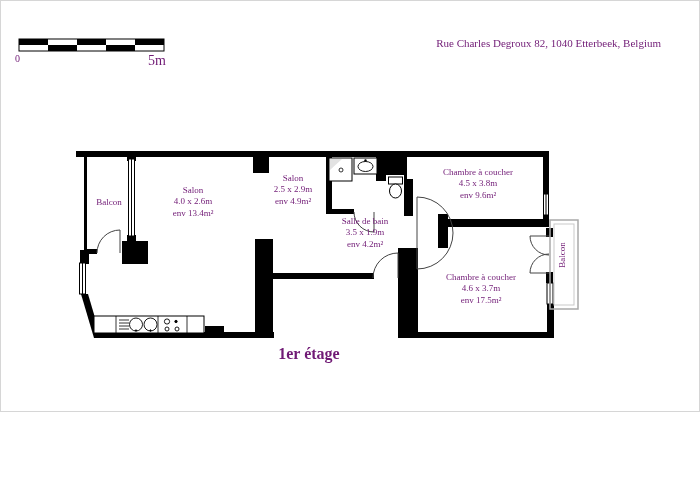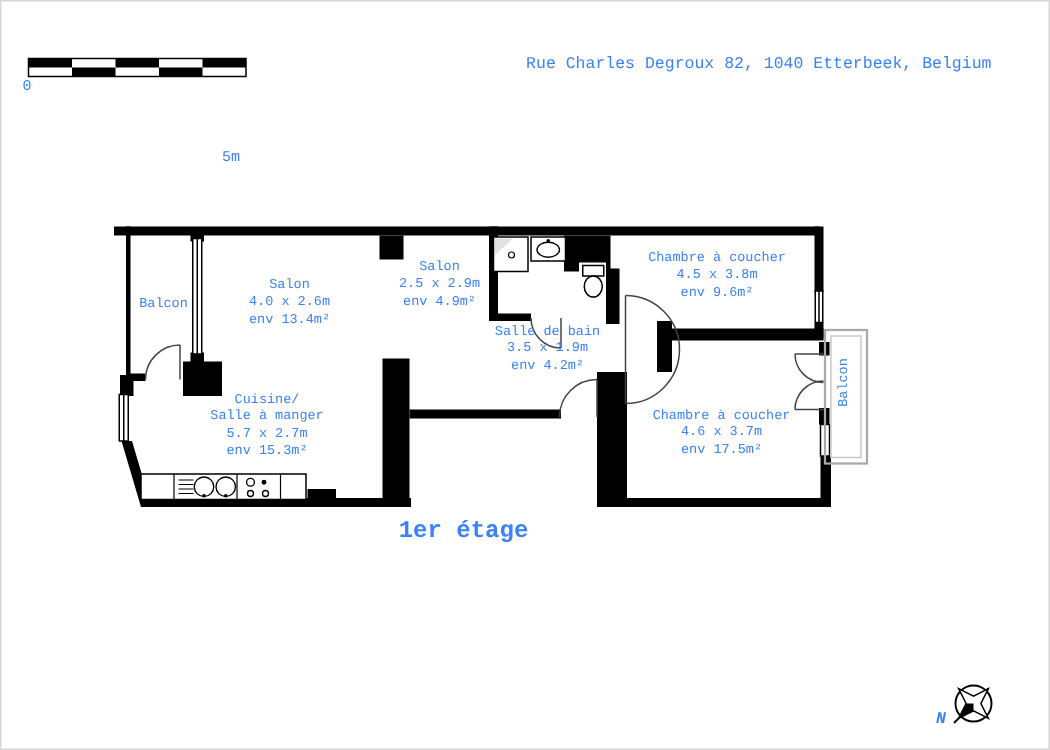--- a/index.html
+++ b/index.html
@@ -1,25 +1,25 @@
 <!DOCTYPE html>
 <html><head>
 <meta charset="utf-8">
 <style>
   html,body{margin:0;padding:0;background:#fff;}
   #canvas{
-    position:relative;width:700px;height:500px;background:#ffffff;
+    position:relative;width:700px;height:412px;background:#ffffff;
     border:1px solid #d6d6d6;box-sizing:border-box;overflow:hidden;
-    font-family:Liberation Mono, monospace;color:#3b82f6;
+    font-family:Liberation Serif, serif;color:#701a75;
   }
   #plan-svg{position:absolute;left:0;top:0;}
   .txt{position:absolute;white-space:nowrap;}
   .addr{right:38px;top:36px;font-size:11px;}
   .scale0{left:14px;top:52px;font-size:10px;}
-  .scale5{left:147px;top:52px;font-size:10px;margin-top:47px;}
+  .scale5{left:147px;top:52px;font-size:14px;}
   .floor{left:258px;top:344px;width:100px;text-align:center;font-weight:bold;font-size:16px;}
   .north{left:623px;top:473px;font-size:11px;font-style:italic;font-weight:bold;}
   .lbl{
     position:absolute;transform:translate(-50%,-50%);
     text-align:center;font-size:9px;line-height:1.25;white-space:nowrap;
   }
   .lbl .nm{display:block;white-space:pre-line;}
   .lbl .dm,.lbl .ar{display:block;}
   .rot{transform:translate(-50%,-50%) rotate(-90deg);}
   
@@ -214,26 +214,20 @@
     <span class="ar">env 4.2m²</span>
   </div>
 
   <div class="lbl" id="lbl-bedroom-top">
     <span class="nm">Chambre à coucher</span>
     <span class="dm">4.5 x 3.8m</span>
     <span class="ar">env 9.6m²</span>
   </div>
 
 
-  <div class="lbl" id="lbl-kitchen">
-    <span class="nm">Cuisine/
-Salle à manger</span>
-    <span class="dm">5.7 x 2.7m</span>
-    <span class="ar">env 15.3m²</span>
-  </div>
 
   <div class="lbl" id="lbl-bedroom-bot">
     <span class="nm">Chambre à coucher</span>
     <span class="dm">4.6 x 3.7m</span>
     <span class="ar">env 17.5m²</span>
   </div>
 
   <div class="lbl rot" id="lbl-balcony-right">
     <span class="nm">Balcon</span>
   </div>

